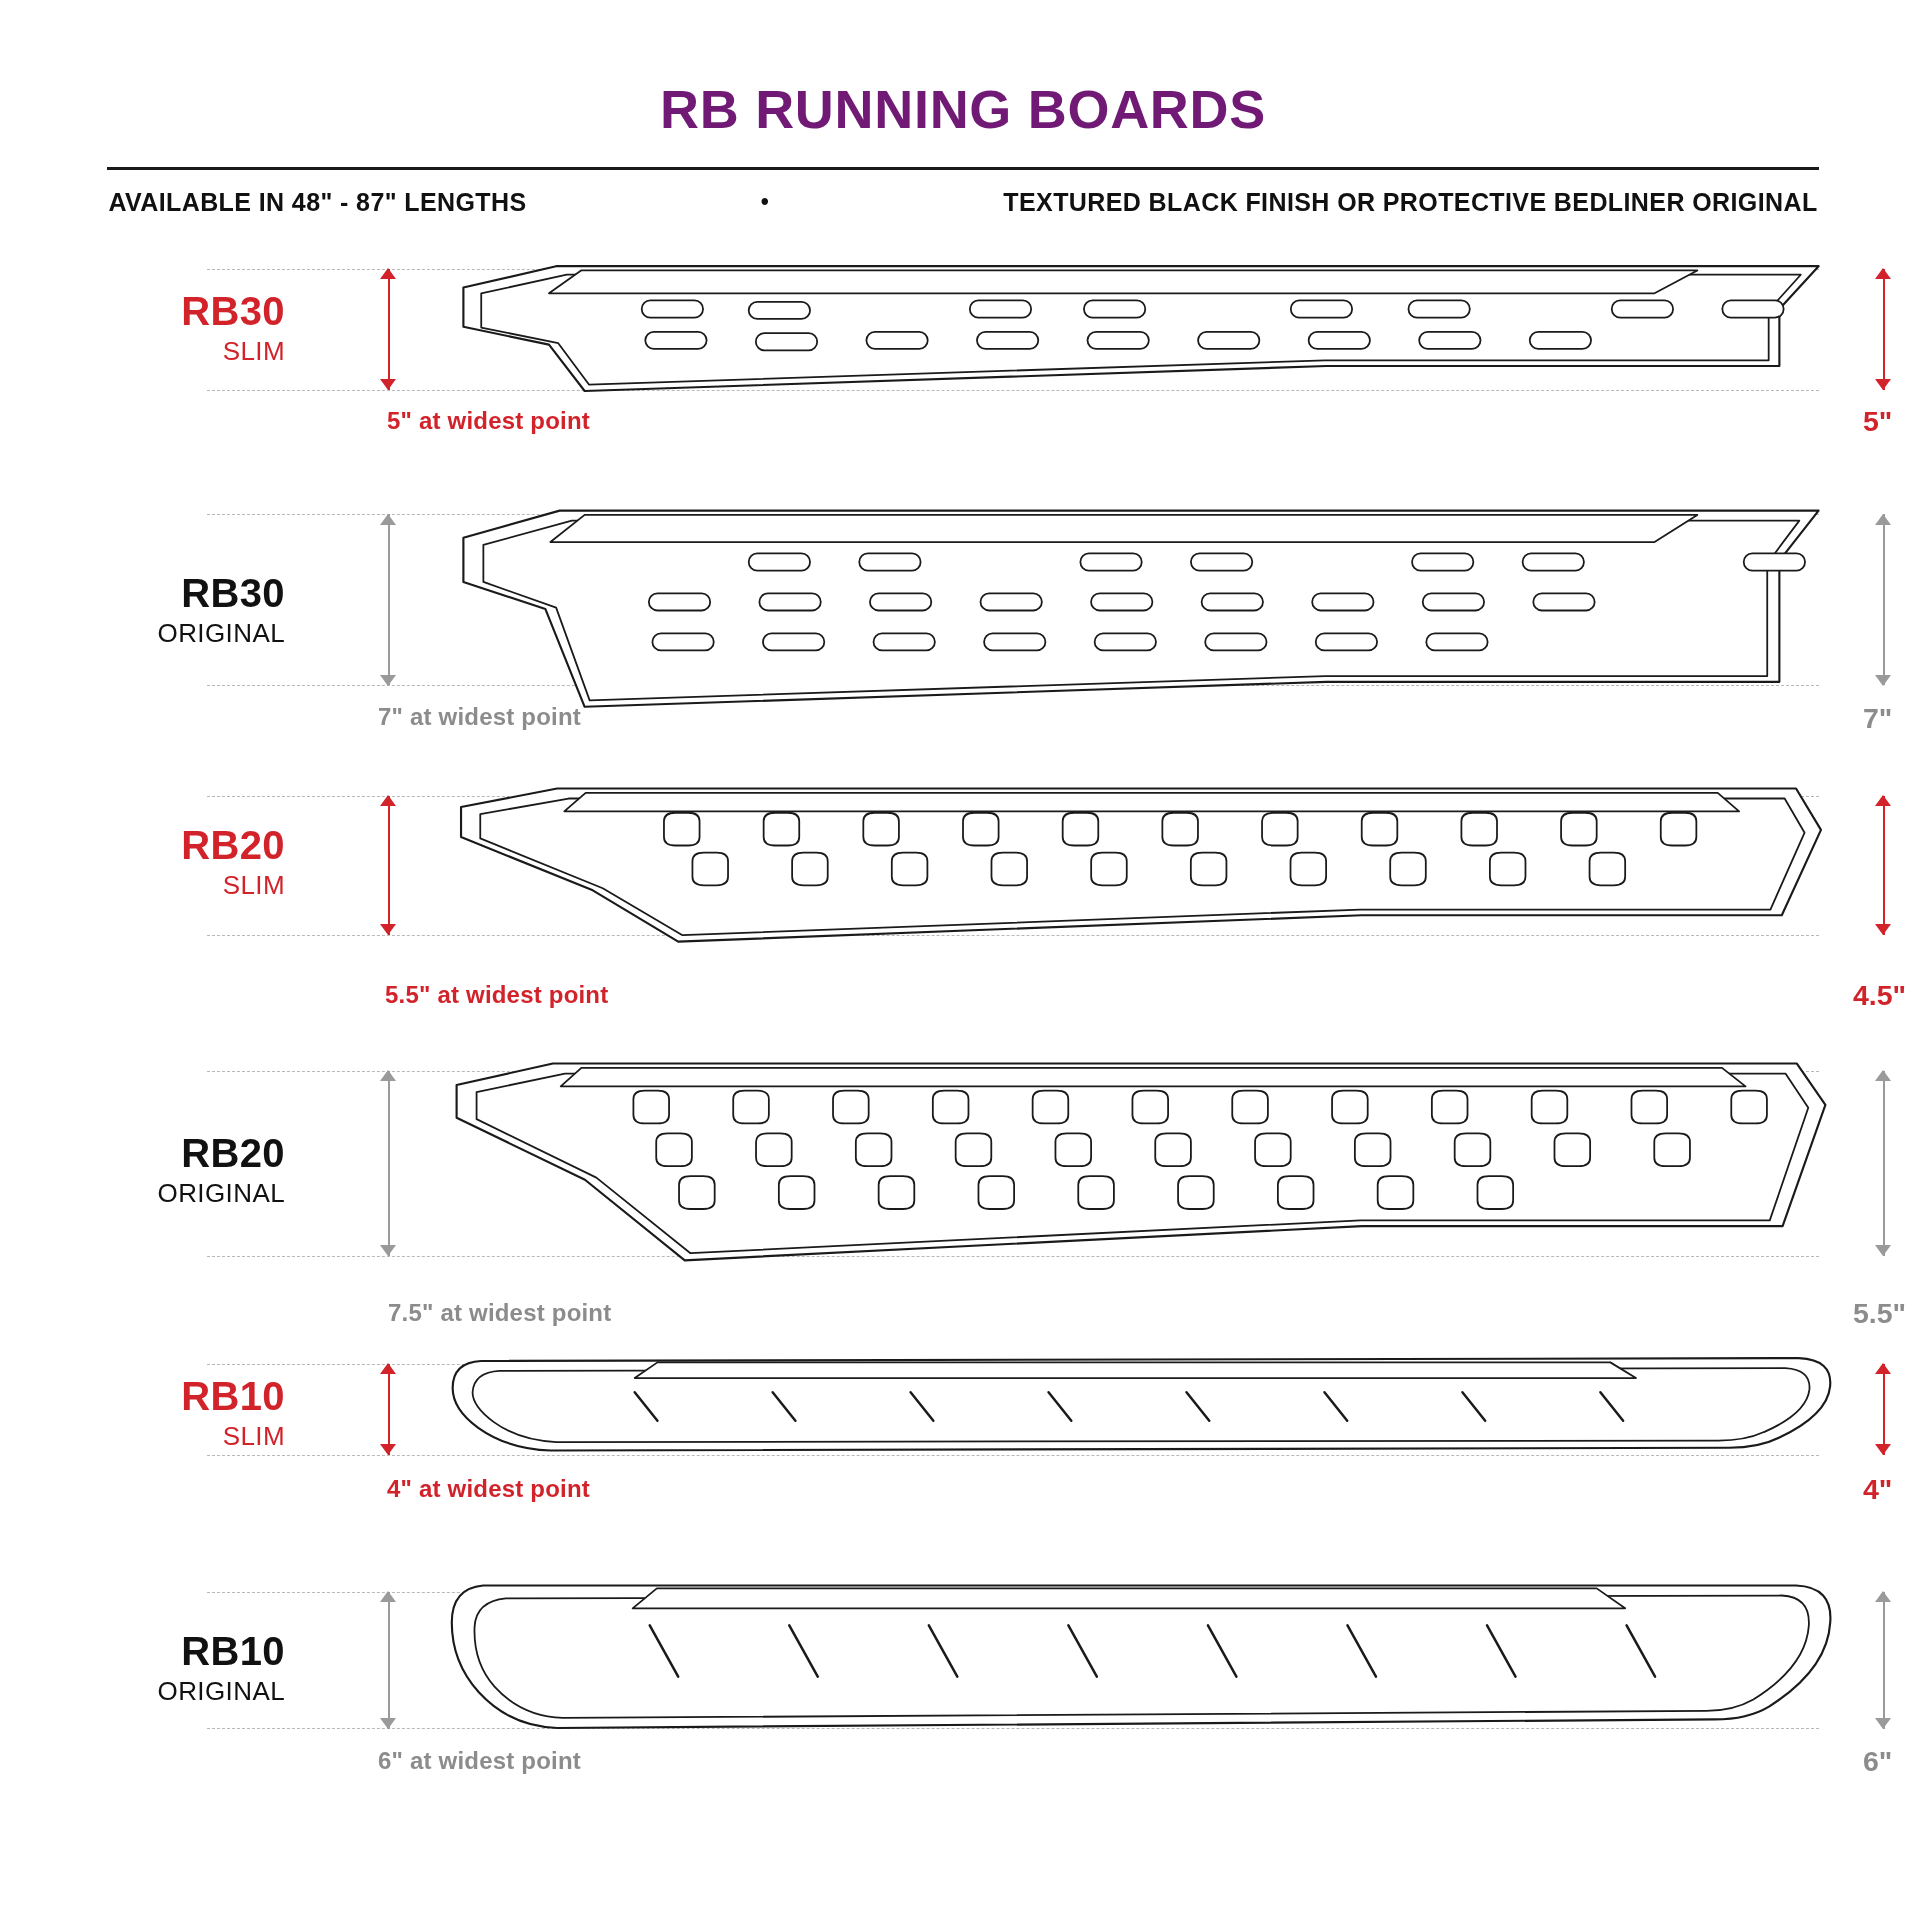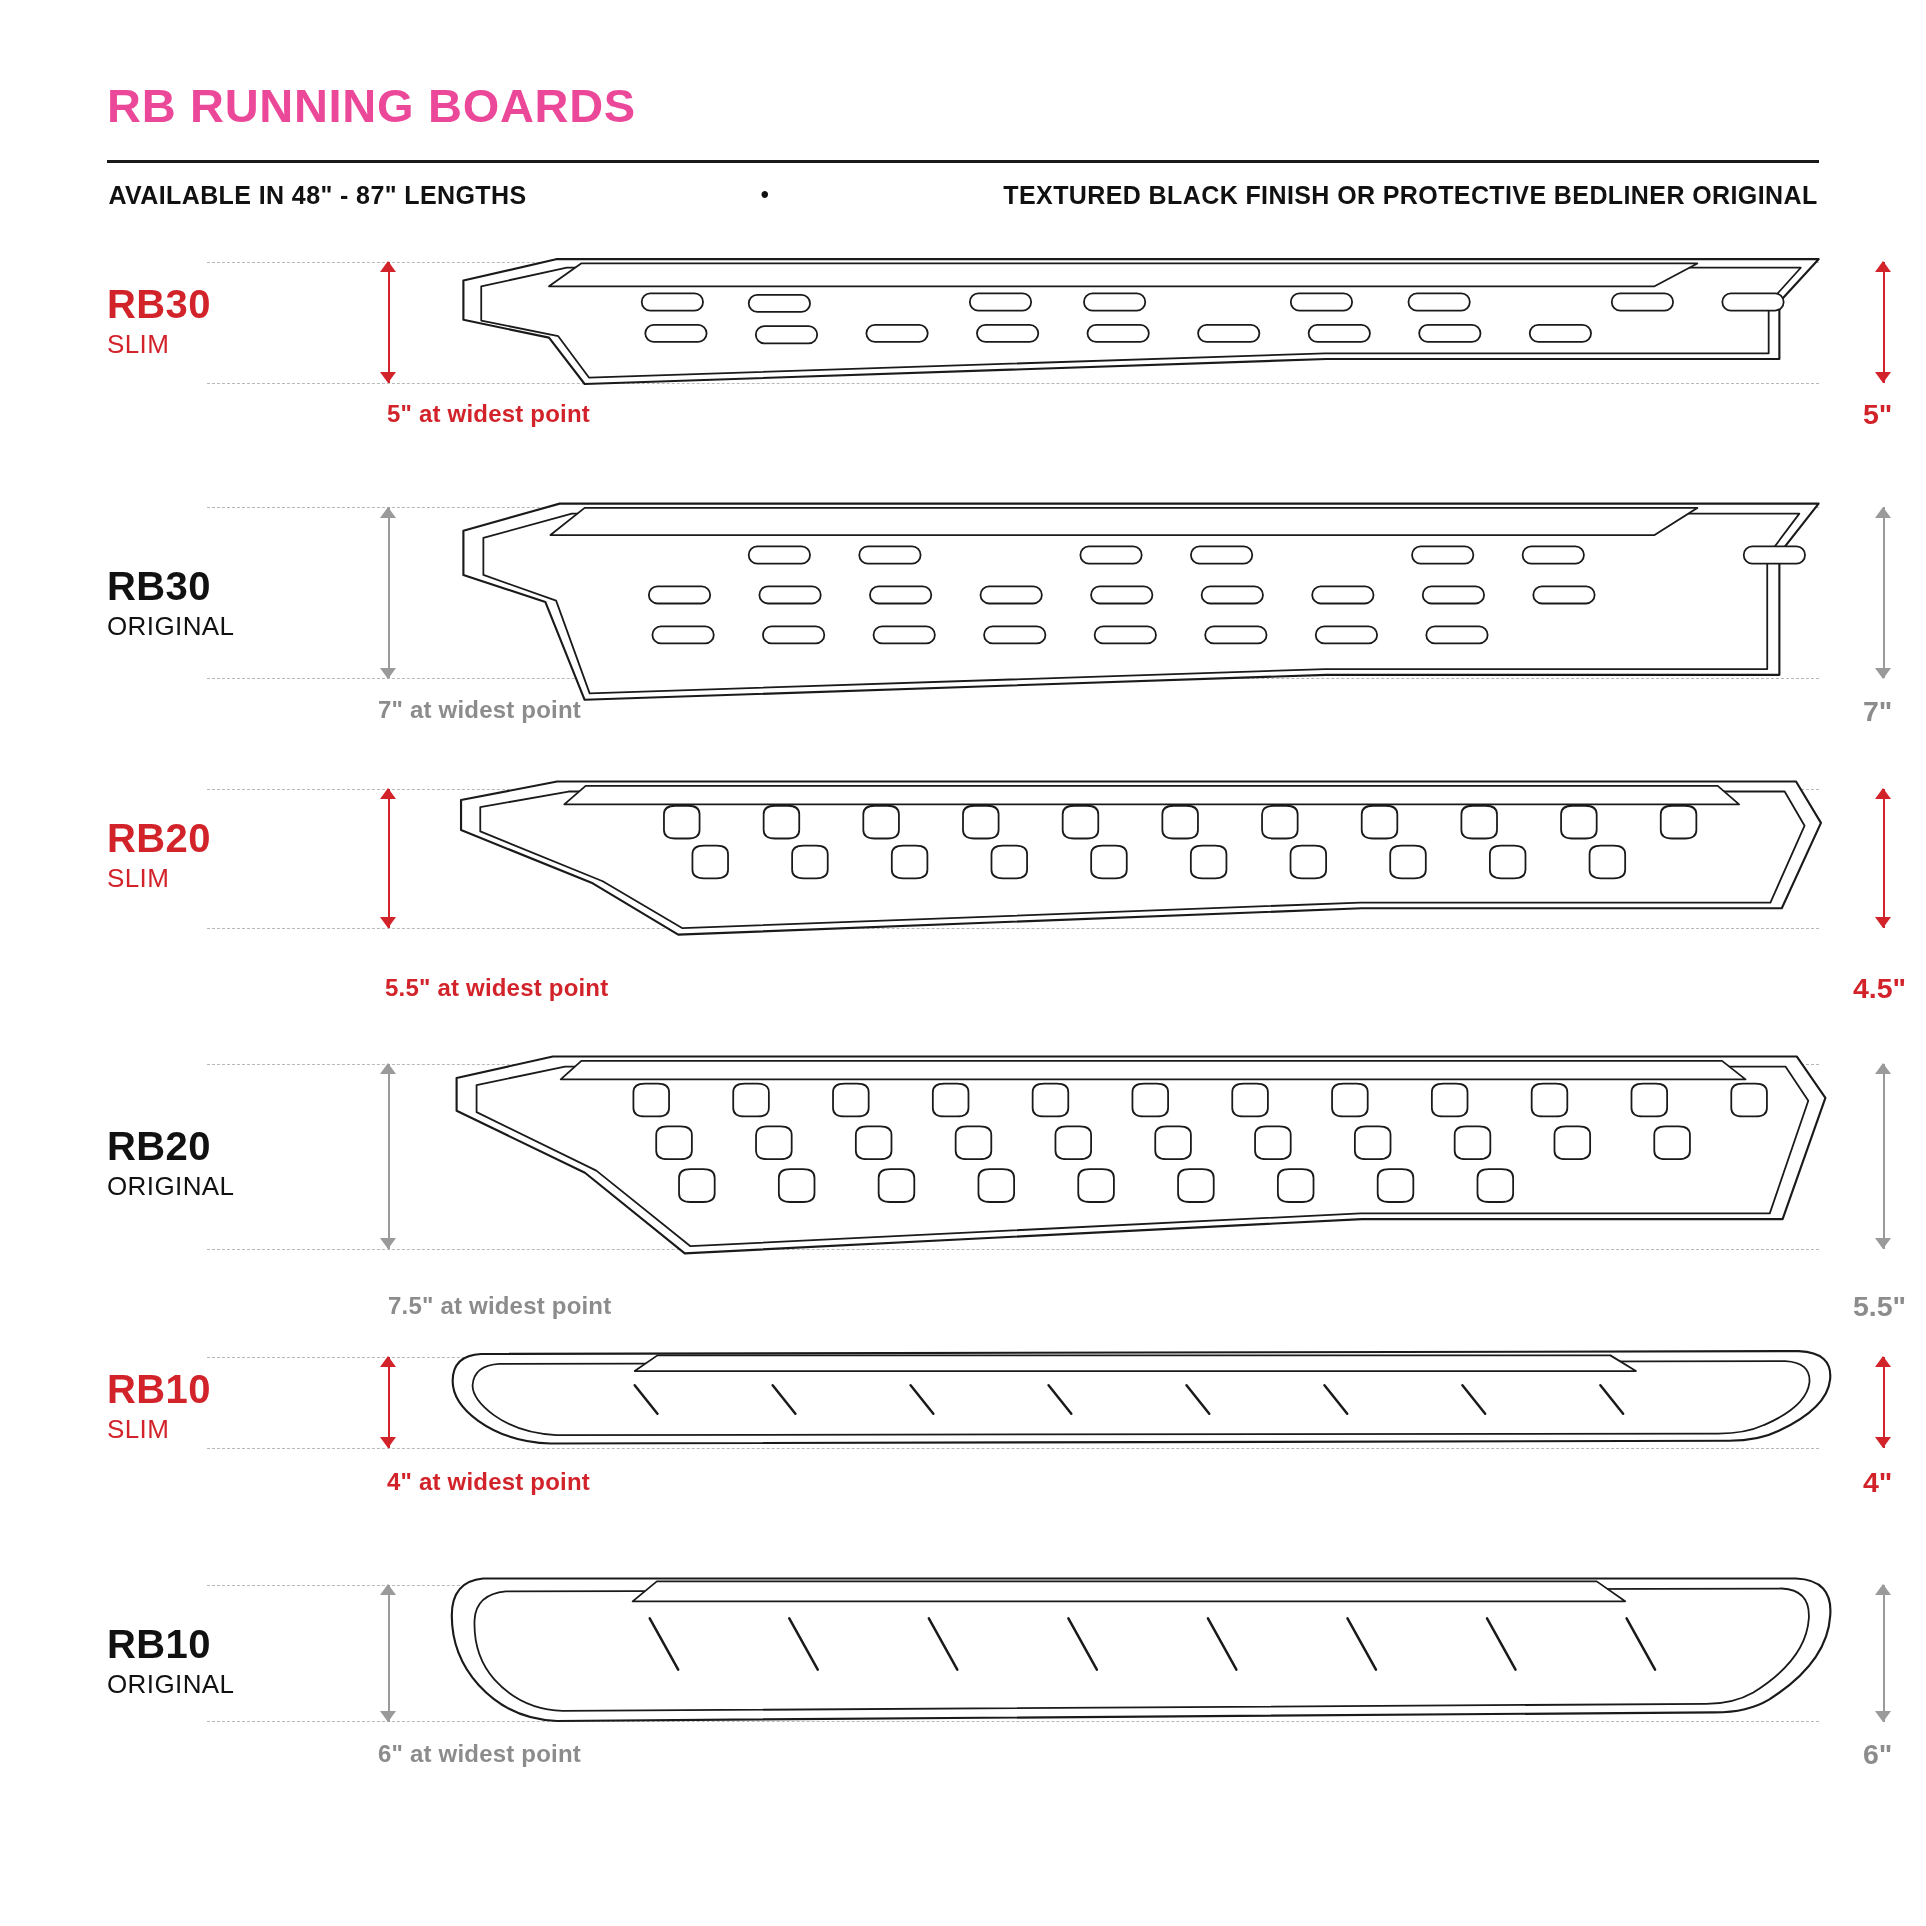--- a/index.html
+++ b/index.html
@@ -20,24 +20,25 @@
     height: 1926px;
     box-sizing: border-box;
     padding: 0 107px;
   }
 
   
   .header {
     padding-top: 78px;
   }
   .title {
-    font-size: 47px;
+    text-align: center;
+    font-size: 54px;
     font-weight: bold;
     letter-spacing: 0.7px;
-    color: #ec4899;
+    color: #701a75;
     margin: 0 0 27px 0;
   }
   .rule {
     height: 2.9px;
     background: #1a1a1a;
     width: 100%;
   }
   .subtitle {
     display: flex;
     justify-content: space-between;
@@ -65,21 +66,21 @@
   .row-inner {
     position: relative;
     width: 100%;
   }
 
   
   .label-block {
     position: absolute;
     left: 0;
     width: 178px;
-    text-align: left;
+    text-align: right;
   }
   .label-model {
     font-size: 40px;
     font-weight: bold;
     line-height: 1.0;
     letter-spacing: 0.4px;
   }
   .label-variant {
     font-size: 26px;
     line-height: 1.2;

